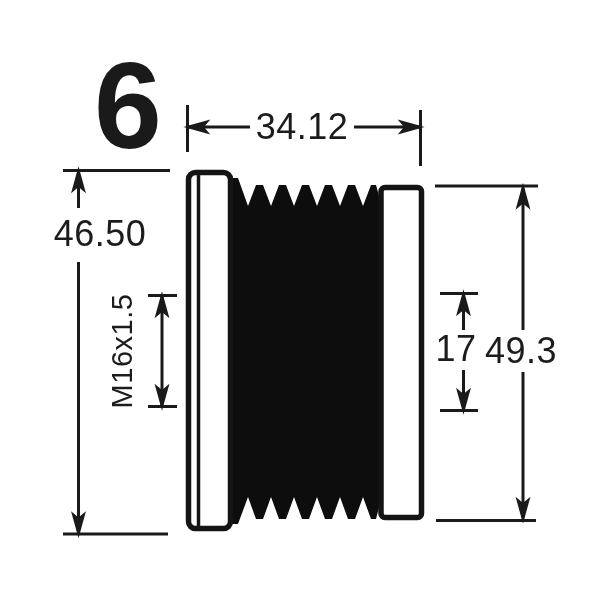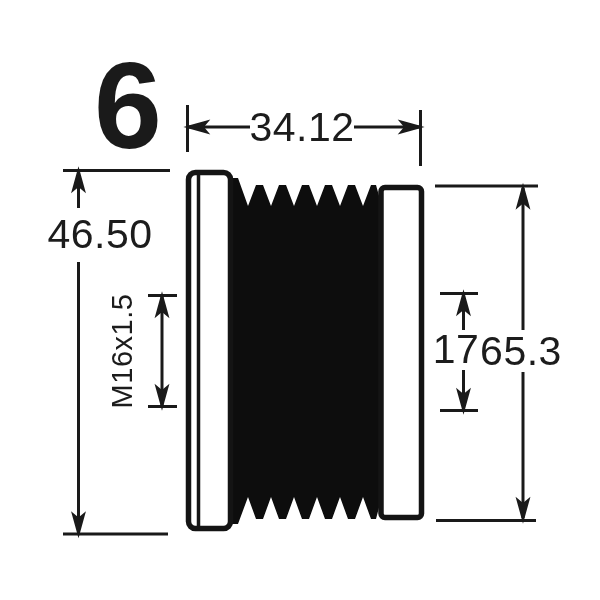--- a/index.html
+++ b/index.html
@@ -7,21 +7,21 @@
     position:relative;
     width:600px;height:600px;
     background:#ffffff;
     overflow:hidden;
     font-family:"Liberation Sans",sans-serif;
   }
   .stage svg{position:absolute;left:0;top:0;}
   .dim-label{
     position:absolute;
     display:flex;align-items:center;justify-content:center;
-    font-size:41px;color:#1c1c1c;
+    font-size:36px;color:#1c1c1c;
     letter-spacing:0.5px;
     white-space:nowrap;
     line-height:1;
   }
   .groove-count{
     position:absolute;
     left:74px;top:56px;width:108px;height:100px;
     display:flex;align-items:center;justify-content:center;
     font-size:122px;font-weight:bold;color:#1a1a1a;line-height:1;
   }
@@ -105,14 +105,14 @@
   <div class="groove-count">6</div>
 
   <div class="dim-label" style="left:232px;top:107px;width:140px;height:40px;">34.12</div>
 
   <div class="dim-label" style="left:30px;top:214px;width:140px;height:40px;">46.50</div>
 
   <div class="dim-label rotated" style="left:52px;top:331px;width:140px;height:40px;font-size:29px;">M16x1.5</div>
 
   <div class="dim-label" style="left:416px;top:329px;width:80px;height:40px;">17</div>
 
-  <div class="dim-label" style="left:461px;top:331px;width:120px;height:40px;">65.3</div>
+  <div class="dim-label" style="left:461px;top:331px;width:120px;height:40px;">49.3</div>
 </div>
 
 </body></html>

